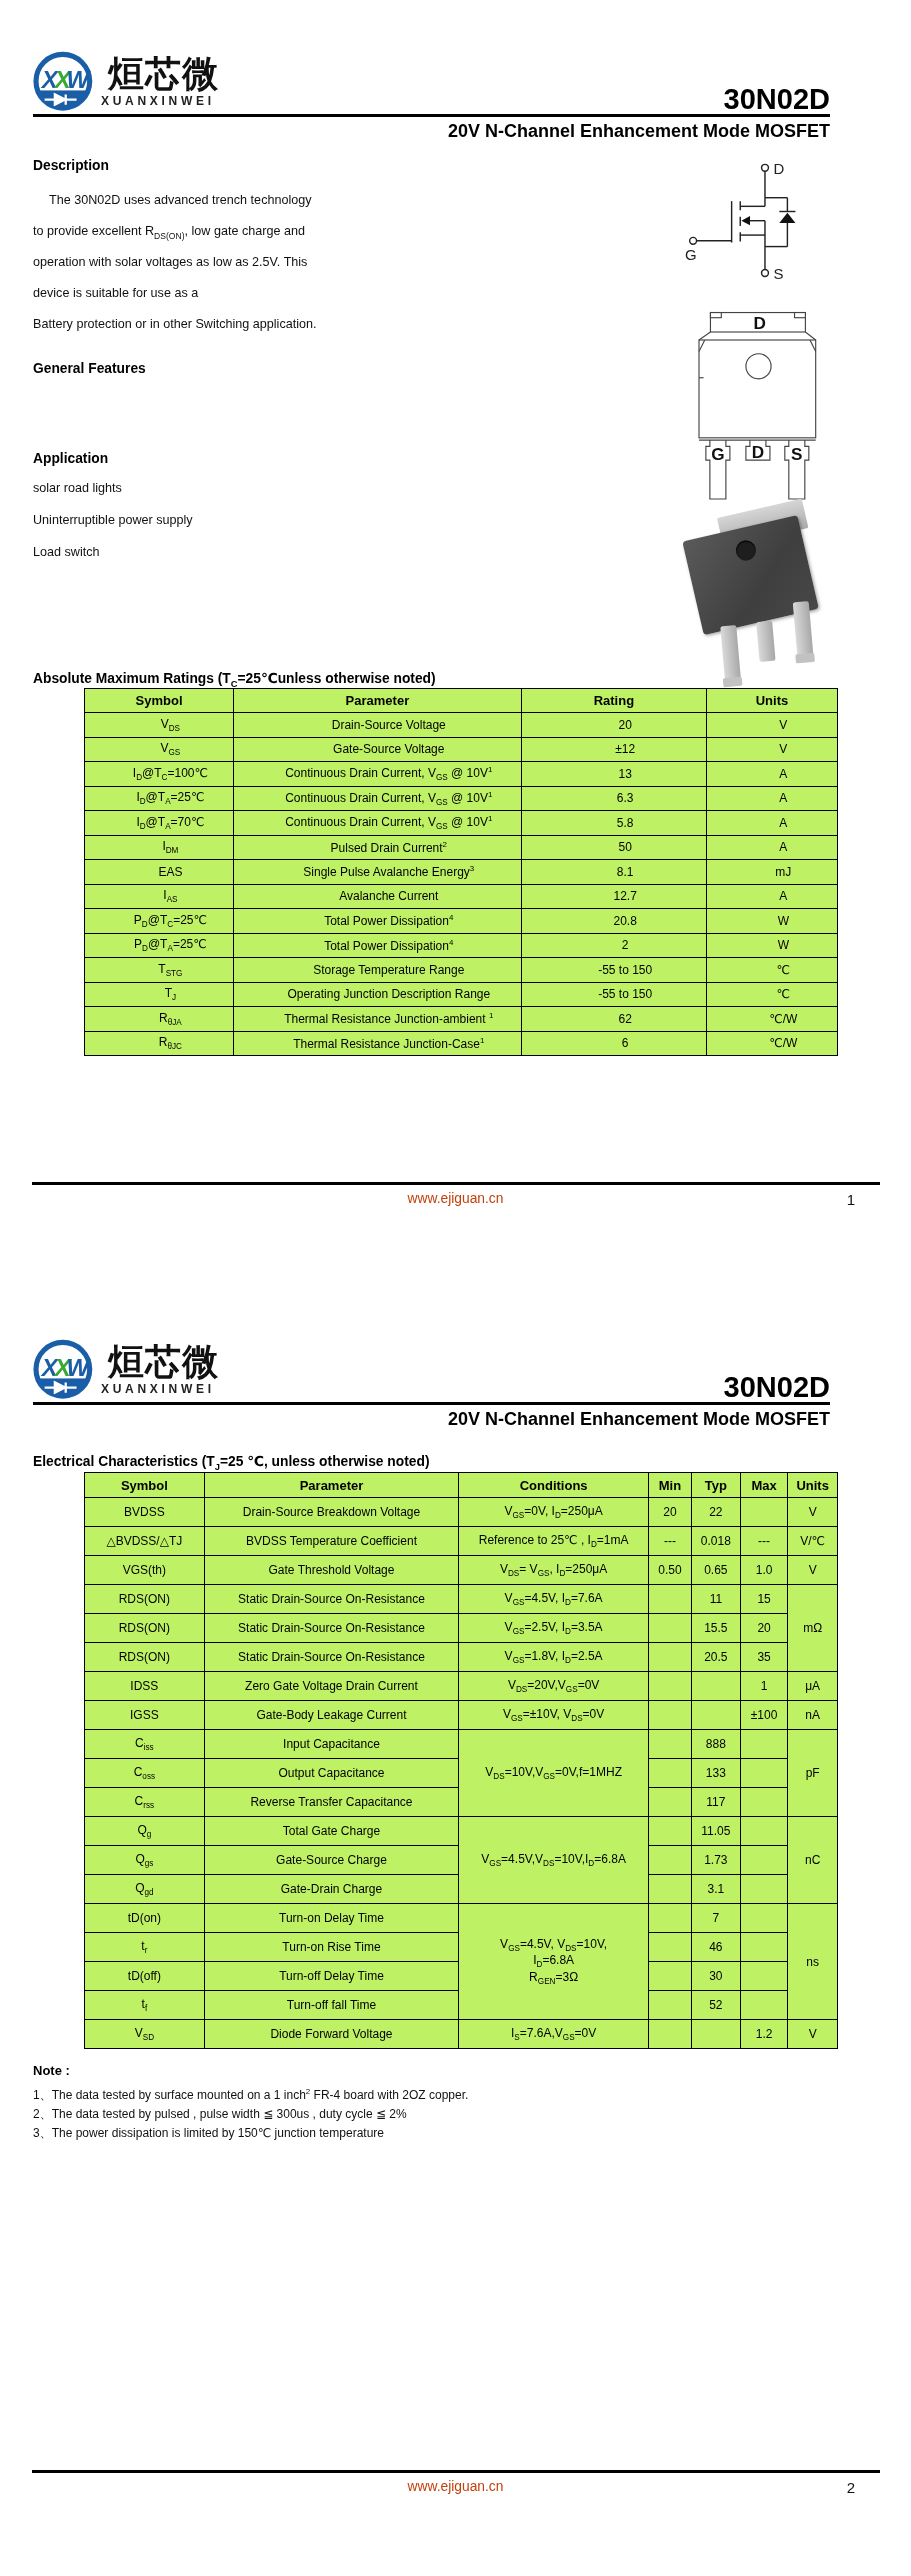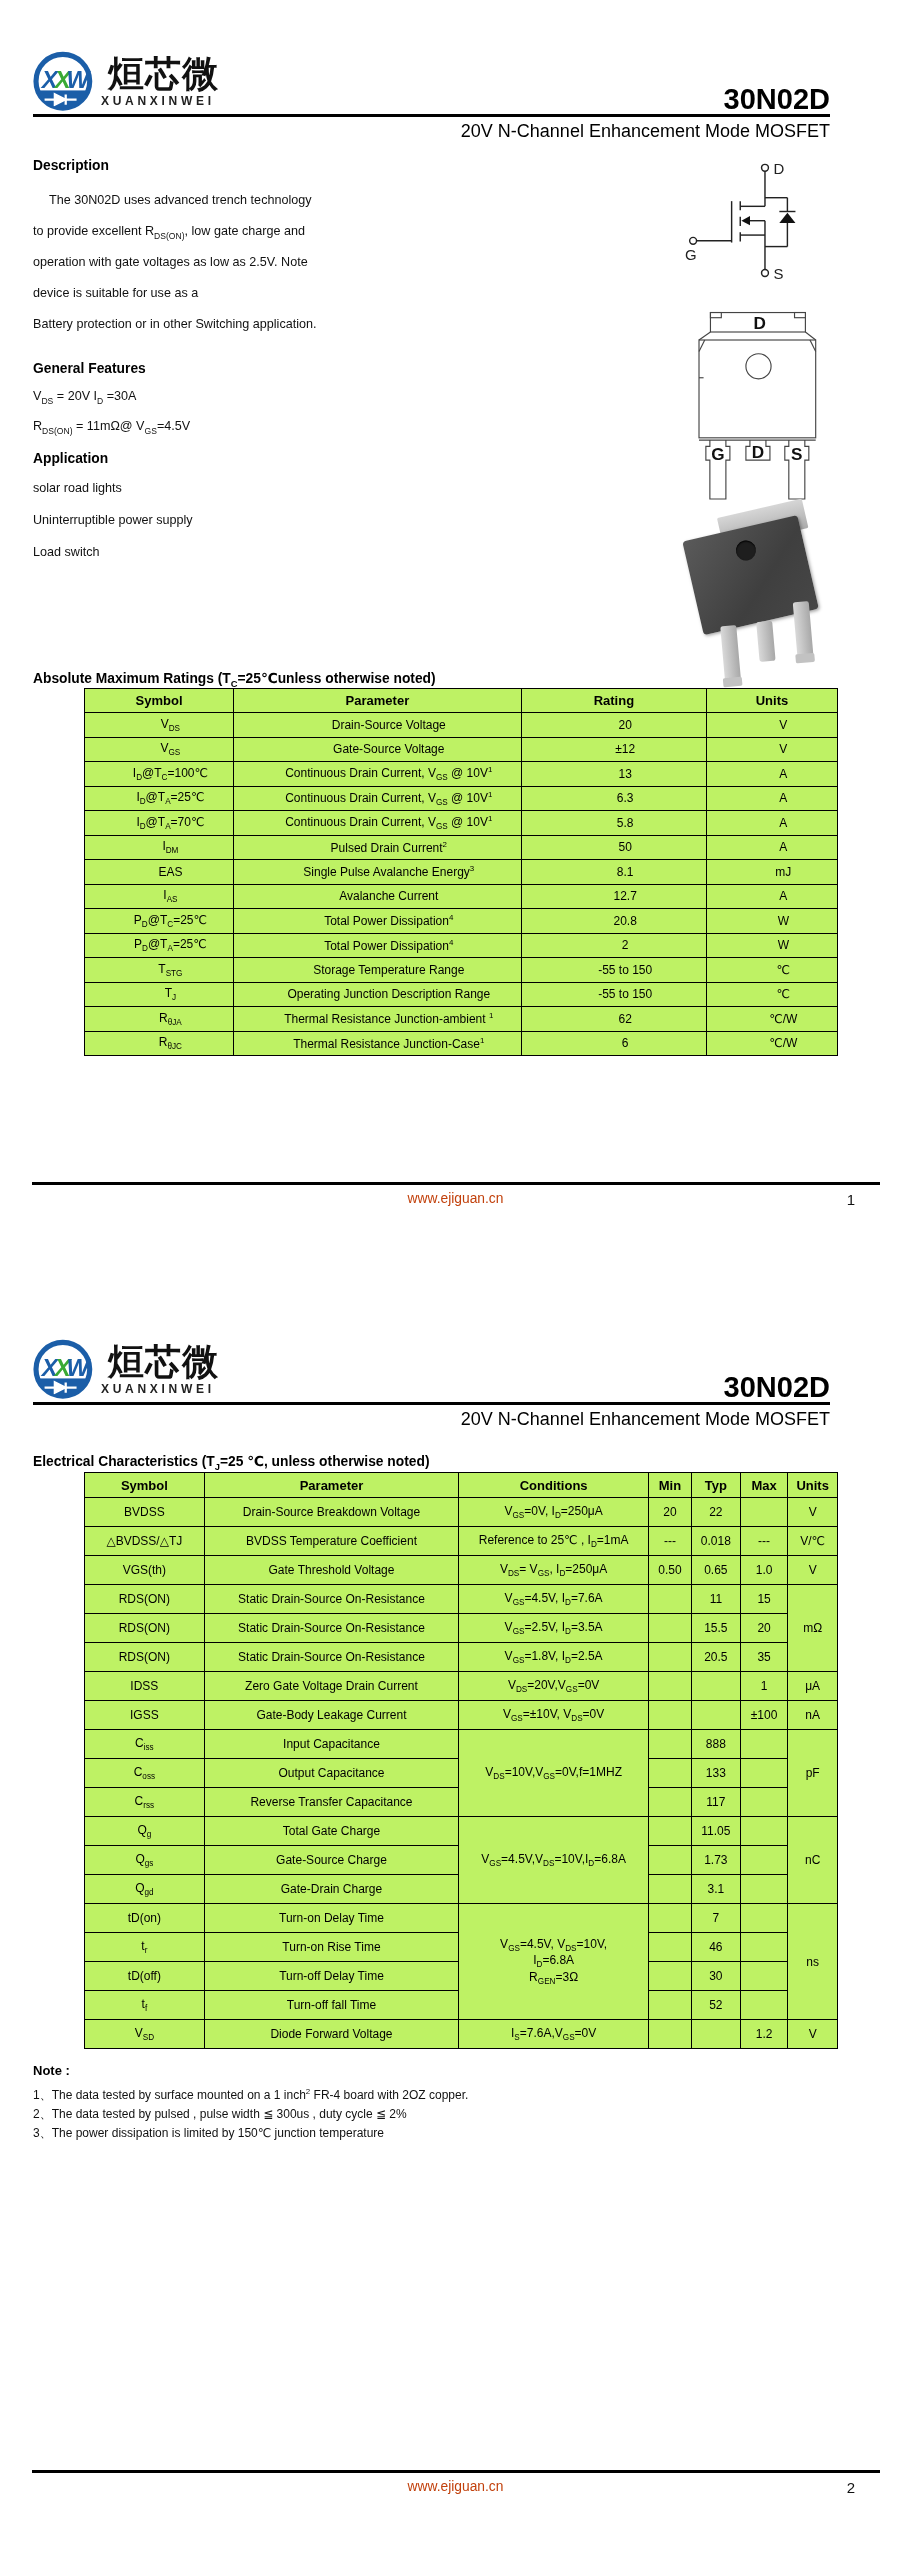--- a/index.html
+++ b/index.html
@@ -8,21 +8,21 @@
   .page{position:absolute;left:0;width:911px;height:1288px;overflow:hidden;}
   #pg1{top:0;} #pg2{top:1288px;}
 
   
   .logo{position:absolute;left:32px;top:49px;width:241px;height:67px;}
   .logo svg{position:absolute;left:0;top:0;}
   .logo-cn{position:absolute;left:76px;top:1.1px;font-size:36px;font-weight:bold;letter-spacing:1.1px;color:#111;}
   .logo-en{position:absolute;left:69px;top:45px;font-size:12px;font-weight:bold;letter-spacing:3.7px;color:#222;}
   .part-no{position:absolute;right:81px;top:83px;font-size:29px;font-weight:bold;letter-spacing:0px;}
   .hrule{position:absolute;left:33px;top:114px;width:797px;height:3.4px;background:#000;}
-  .subtitle{position:absolute;right:81px;top:121px;font-size:18px;font-weight:normal;}
+  .subtitle{position:absolute;right:81px;top:121px;font-size:18px;font-weight:bold;}
 
   
   .sec-h{position:absolute;left:33px;font-size:13.8px;font-weight:bold;}
   .tline{font-size:12.6px;color:#111;}
   #desc-lines{position:absolute;left:33px;top:193px;width:620px;}
   #desc-lines .tline{height:31px;}
   #desc-lines .tline:first-child{text-indent:16px;}
   #gf-lines{position:absolute;left:33px;top:389px;width:516px;}
   #gf-lines .tline{height:30px;}
   #app-items{position:absolute;left:33px;top:481px;width:516px;}
@@ -99,30 +99,26 @@
       <div class="logo-en">XUANXINWEI</div>
     </div>
     <div class="part-no">30N02D</div>
     <div class="hrule"></div>
     <div class="subtitle">20V N-Channel Enhancement Mode MOSFET</div>
 
     <div class="sec-h" style="top:158px;">Description</div>
     <div id="desc-lines">
         <div class="tline">The 30N02D uses advanced trench technology</div>
         <div class="tline">to provide excellent R<sub>DS(ON)</sub>, low gate charge and</div>
-        <div class="tline">operation with gate voltages as low as 2.5V. Note</div>
+        <div class="tline">operation with solar voltages as low as 2.5V. This</div>
         <div class="tline">device is suitable for use as a</div>
         <div class="tline">Battery protection or in other Switching application.</div>
       </div>
 
     <div class="sec-h" style="top:361px;">General Features</div>
-    <div id="gf-lines">
-        <div class="tline">V<sub>DS</sub> = 20V  I<sub>D</sub> =30A</div>
-        <div class="tline">R<sub>DS(ON)</sub> = 11mΩ@ V<sub>GS</sub>=4.5V</div>
-      </div>
 
     <div class="sec-h" style="top:451px;">Application</div>
     <div id="app-items">
         <div class="tline">solar road lights</div>
         <div class="tline">Uninterruptible power supply</div>
         <div class="tline">Load switch</div>
       </div>
 
     <div class="fig" style="left:677px;top:162px;">
       <svg width="138" height="122" viewBox="0 0 240 212">

